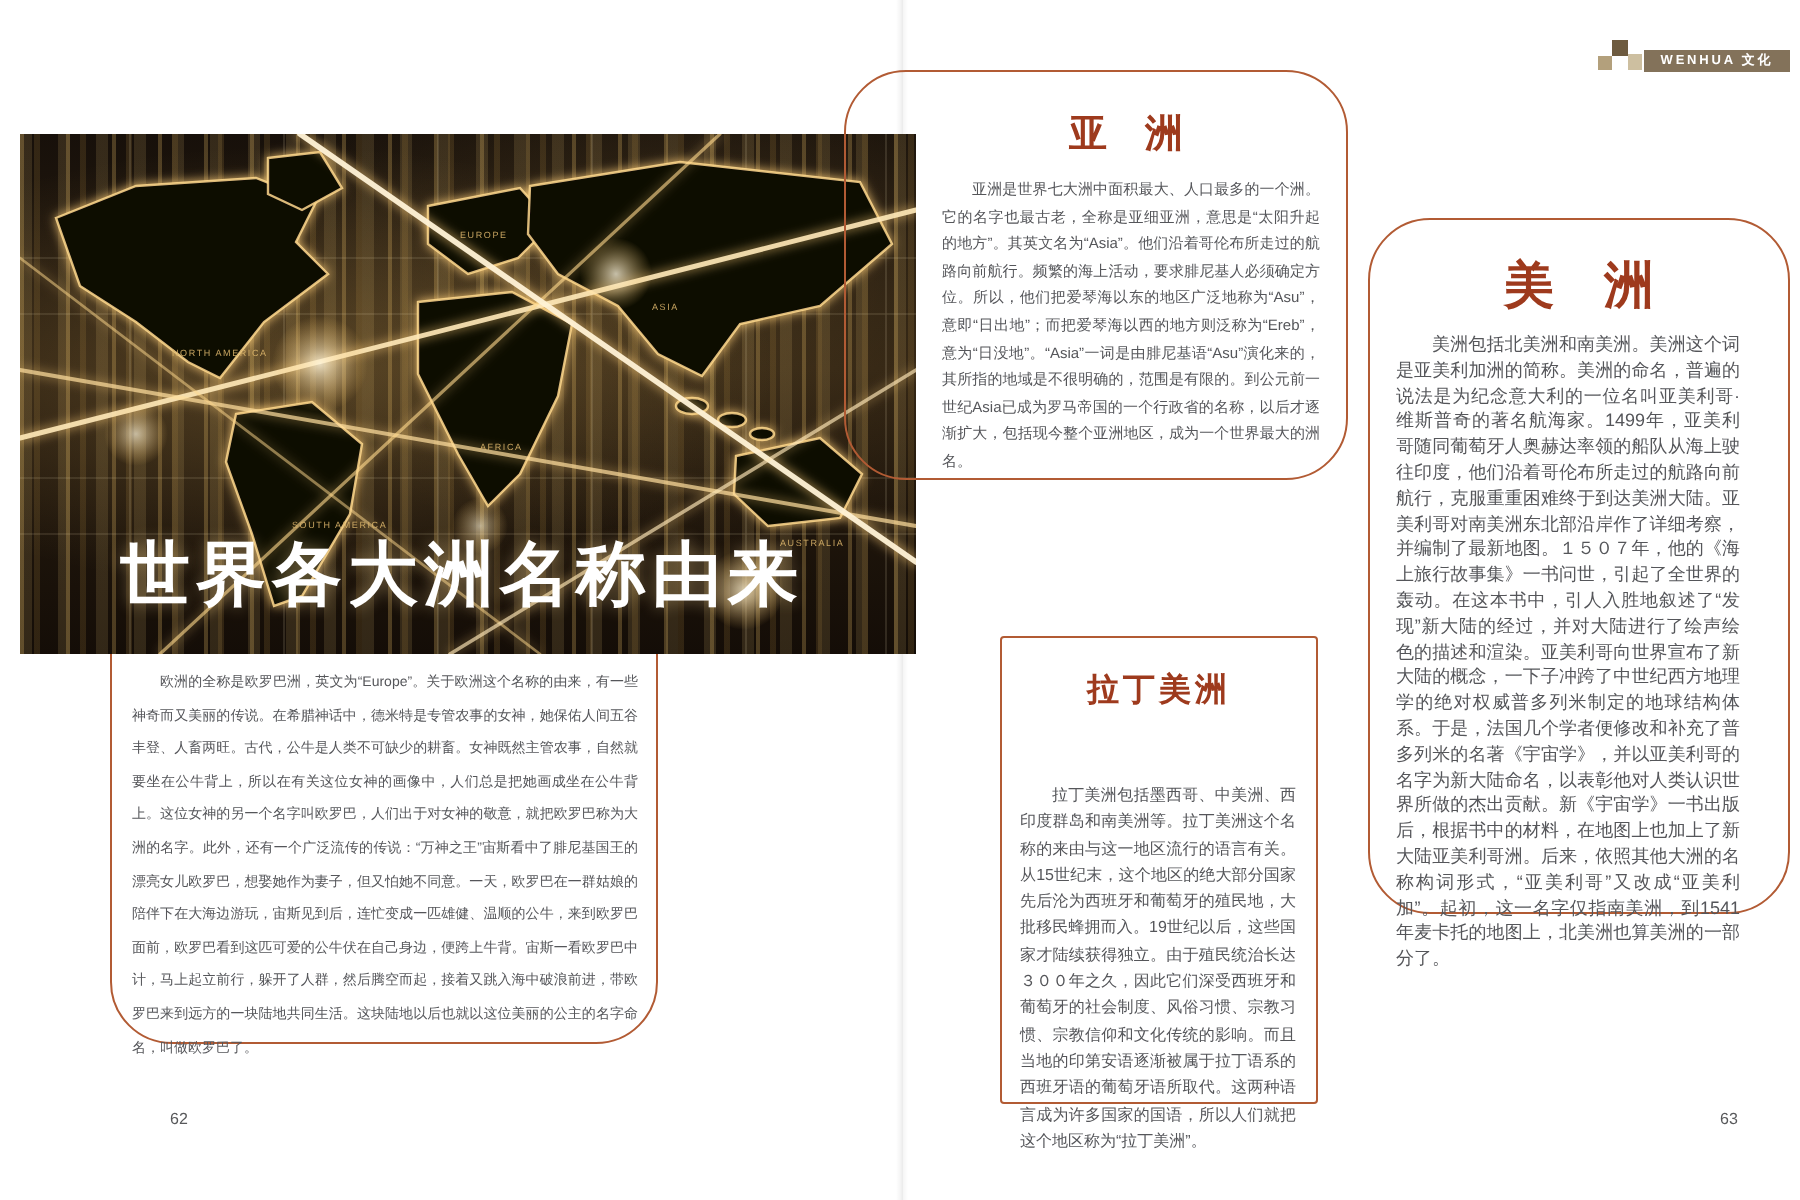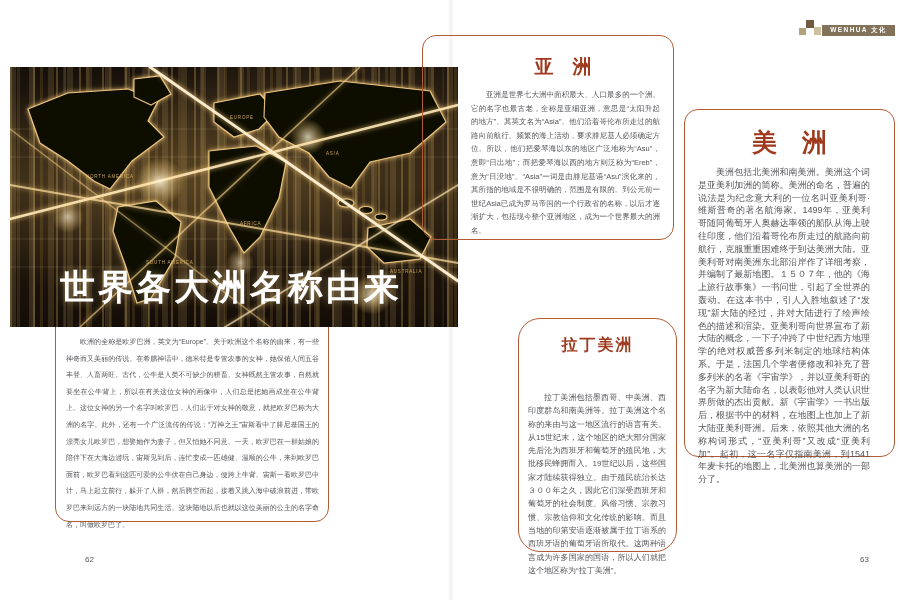--- a/index.html
+++ b/index.html
@@ -30,25 +30,25 @@
       linear-gradient(180deg,#17100a 0%,#2a1e10 45%,#140d07 100%);
     margin-top: 32px;
   }
   .map svg{position:absolute;left:0;top:0;}
   .map-title{
     position:absolute;left:50px;bottom:16px;z-index:4;color:#ffffff;
     font-size:35px;font-weight:bold;letter-spacing:3px;
     text-shadow:0 0 8px rgba(255,220,150,0.45);white-space:nowrap;
   }
   
-  .box{position:absolute;border:1.5px solid #b25b34;border-radius:14px;background:transparent;}
+  .box{position:absolute;border:1.5px solid #b25b34;border-radius:31px;background:transparent;}
   .box-europe{left:55px;top:215px;width:272px;height:305px;z-index:1;}
   .box-asia{left:422px;top:35px;width:250px;height:203px;z-index:3;}
   .box-america{left:684px;top:109px;width:209px;height:346px;z-index:3;}
-  .box-latam{left:518px;top:318px;width:157px;height:232px;border-radius:22px;z-index:3;}
+  .box-latam{left:500px;top:318px;width:157px;height:232px;border-radius:2px;z-index:3;}
   .sec-title{position:absolute;color:#9e3a1d;font-weight:bold;text-align:center;white-space:nowrap;}
   .t-asia{top:18px;left:36px;right:6px;font-size:19px;}
   .t-america{top:16px;left:0;right:0;font-size:25px;}
   .t-latam{top:16px;left:0;right:0;font-size:16px;letter-spacing:2px;}
   .t-europe{top:84px;left:0;right:0;font-size:19px;}
   .sec-body{position:absolute;color:#55565a;text-align:justify;text-indent:2em;}
   .b-asia{top:52px;left:48px;right:13px;font-size:7.5px;line-height:13.6px;}
   .b-america{top:56px;left:13px;right:24px;font-size:9px;line-height:12.8px;}
   .b-latam{top:48px;left:9px;right:10px;font-size:8px;line-height:13.3px;margin-top:24px;}
   .b-europe{top:118px;left:10px;right:9px;font-size:7px;line-height:16.6px;}

